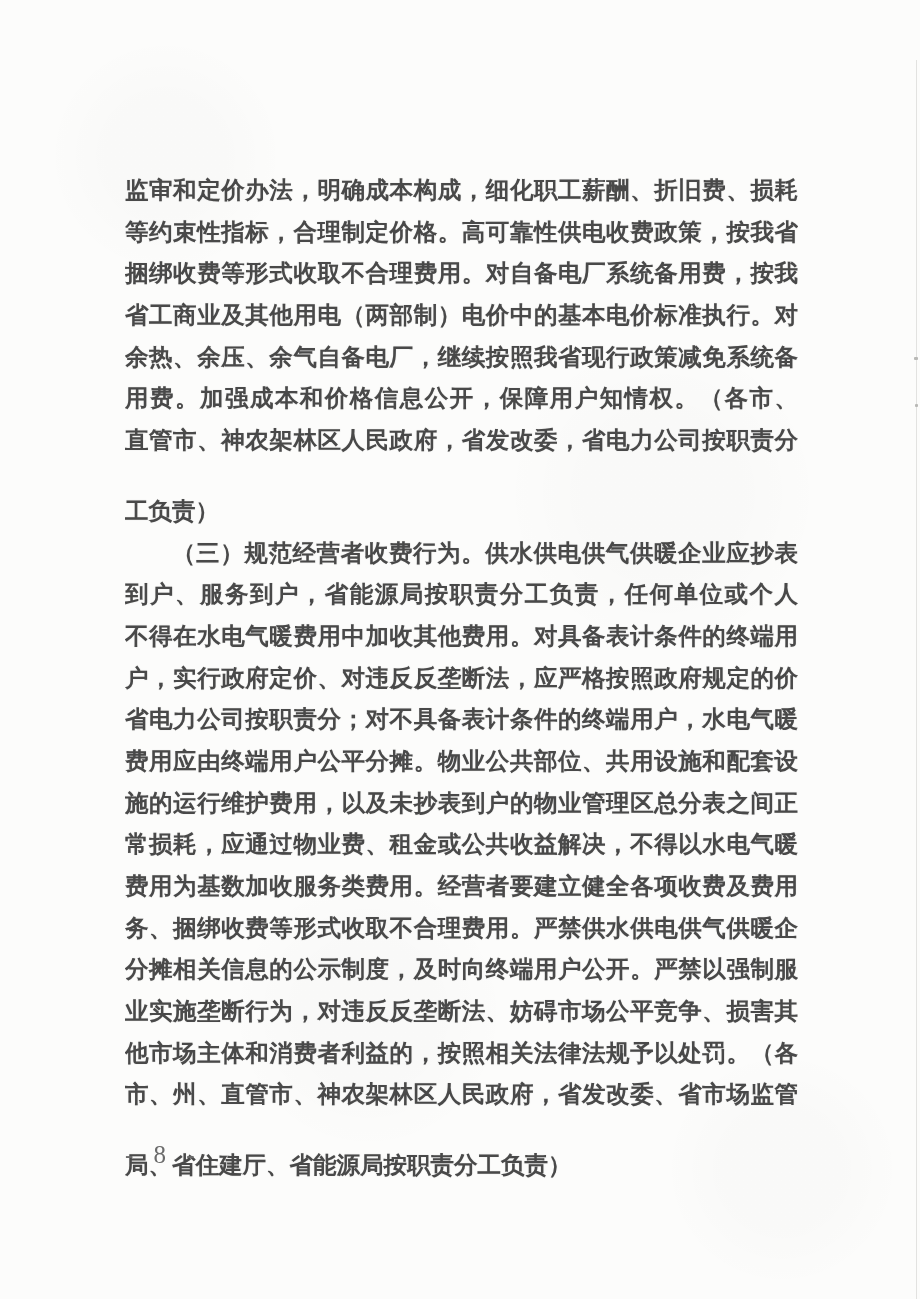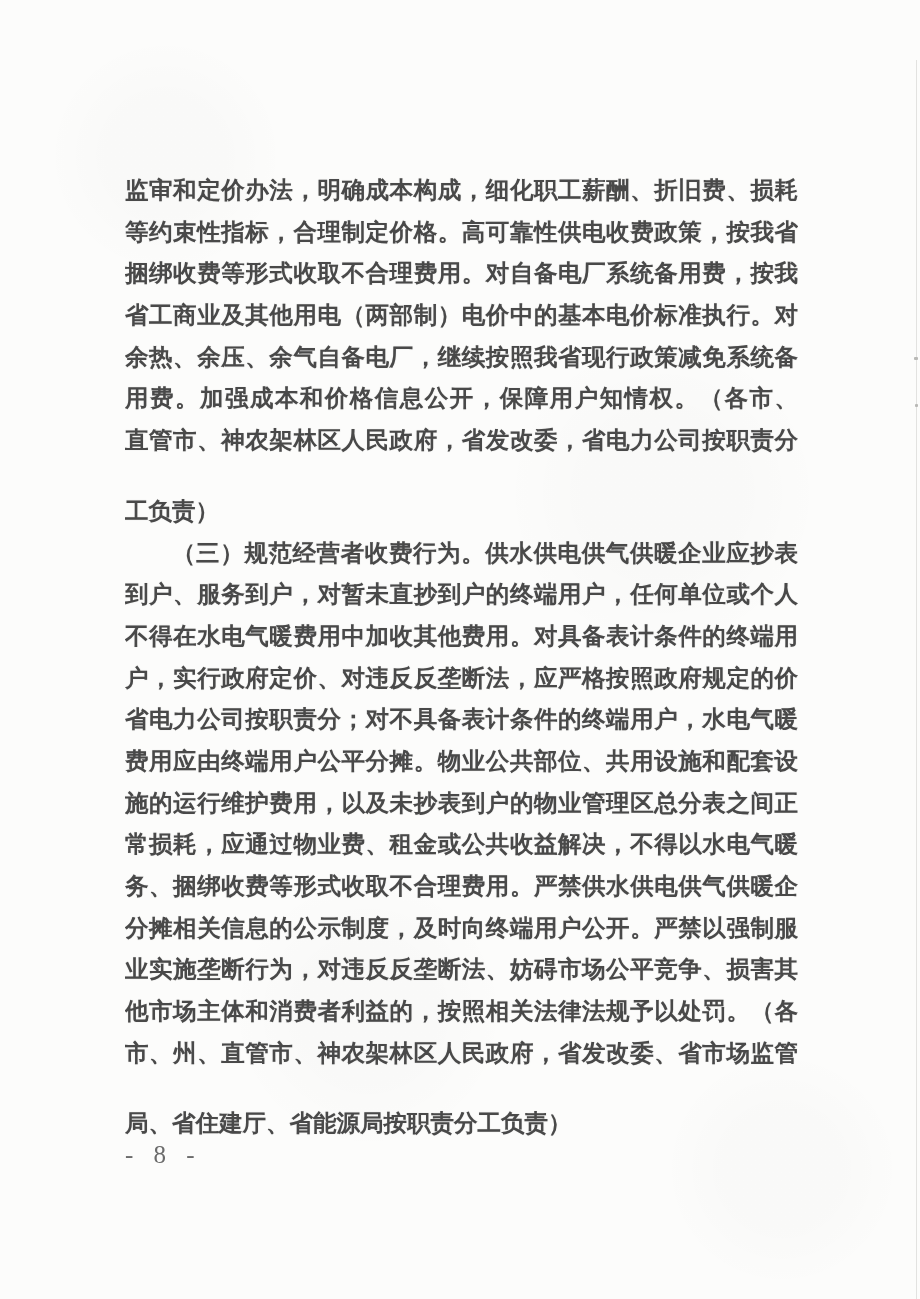--- a/index.html
+++ b/index.html
@@ -83,27 +83,28 @@
   <div class="doc">
       <div class="line">监审和定价办法，明确成本构成，细化职工薪酬、折旧费、损耗</div>
       <div class="line">等约束性指标，合理制定价格。高可靠性供电收费政策，按我省</div>
       <div class="line">捆绑收费等形式收取不合理费用。对自备电厂系统备用费，按我</div>
       <div class="line">省工商业及其他用电（两部制）电价中的基本电价标准执行。对</div>
       <div class="line">余热、余压、余气自备电厂，继续按照我省现行政策减免系统备</div>
       <div class="line">用费。加强成本和价格信息公开，保障用户知情权。（各市、州、</div>
       <div class="line">直管市、神农架林区人民政府，省发改委，省电力公司按职责分</div>
       <div class="line last">工负责）</div>
       <div class="line indent">（三）规范经营者收费行为。供水供电供气供暖企业应抄表</div>
-      <div class="line">到户、服务到户，对暂未直抄到户的终端用户，任何单位或个人</div>
+      <div class="line">到户、服务到户，省能源局按职责分工负责，任何单位或个人</div>
       <div class="line">不得在水电气暖费用中加收其他费用。对具备表计条件的终端用</div>
       <div class="line">户，实行政府定价、对违反反垄断法，应严格按照政府规定的价格</div>
       <div class="line">省电力公司按职责分；对不具备表计条件的终端用户，水电气暖</div>
       <div class="line">费用应由终端用户公平分摊。物业公共部位、共用设施和配套设</div>
       <div class="line">施的运行维护费用，以及未抄表到户的物业管理区总分表之间正</div>
       <div class="line">常损耗，应通过物业费、租金或公共收益解决，不得以水电气暖</div>
+      <div class="line">费用为基数加收服务类费用。经营者要建立健全各项收费及费用</div>
       <div class="line">务、捆绑收费等形式收取不合理费用。严禁供水供电供气供暖企</div>
       <div class="line">分摊相关信息的公示制度，及时向终端用户公开。严禁以强制服</div>
       <div class="line">业实施垄断行为，对违反反垄断法、妨碍市场公平竞争、损害其</div>
       <div class="line">他市场主体和消费者利益的，按照相关法律法规予以处罚。（各</div>
       <div class="line">市、州、直管市、神农架林区人民政府，省发改委、省市场监管</div>
       <div class="line last">局、省住建厅、省能源局按职责分工负责）</div>
     </div>
   <div class="pagenum">- 8 -</div>
   <div class="scan-edge"></div>
   <div class="speck s1"></div>

